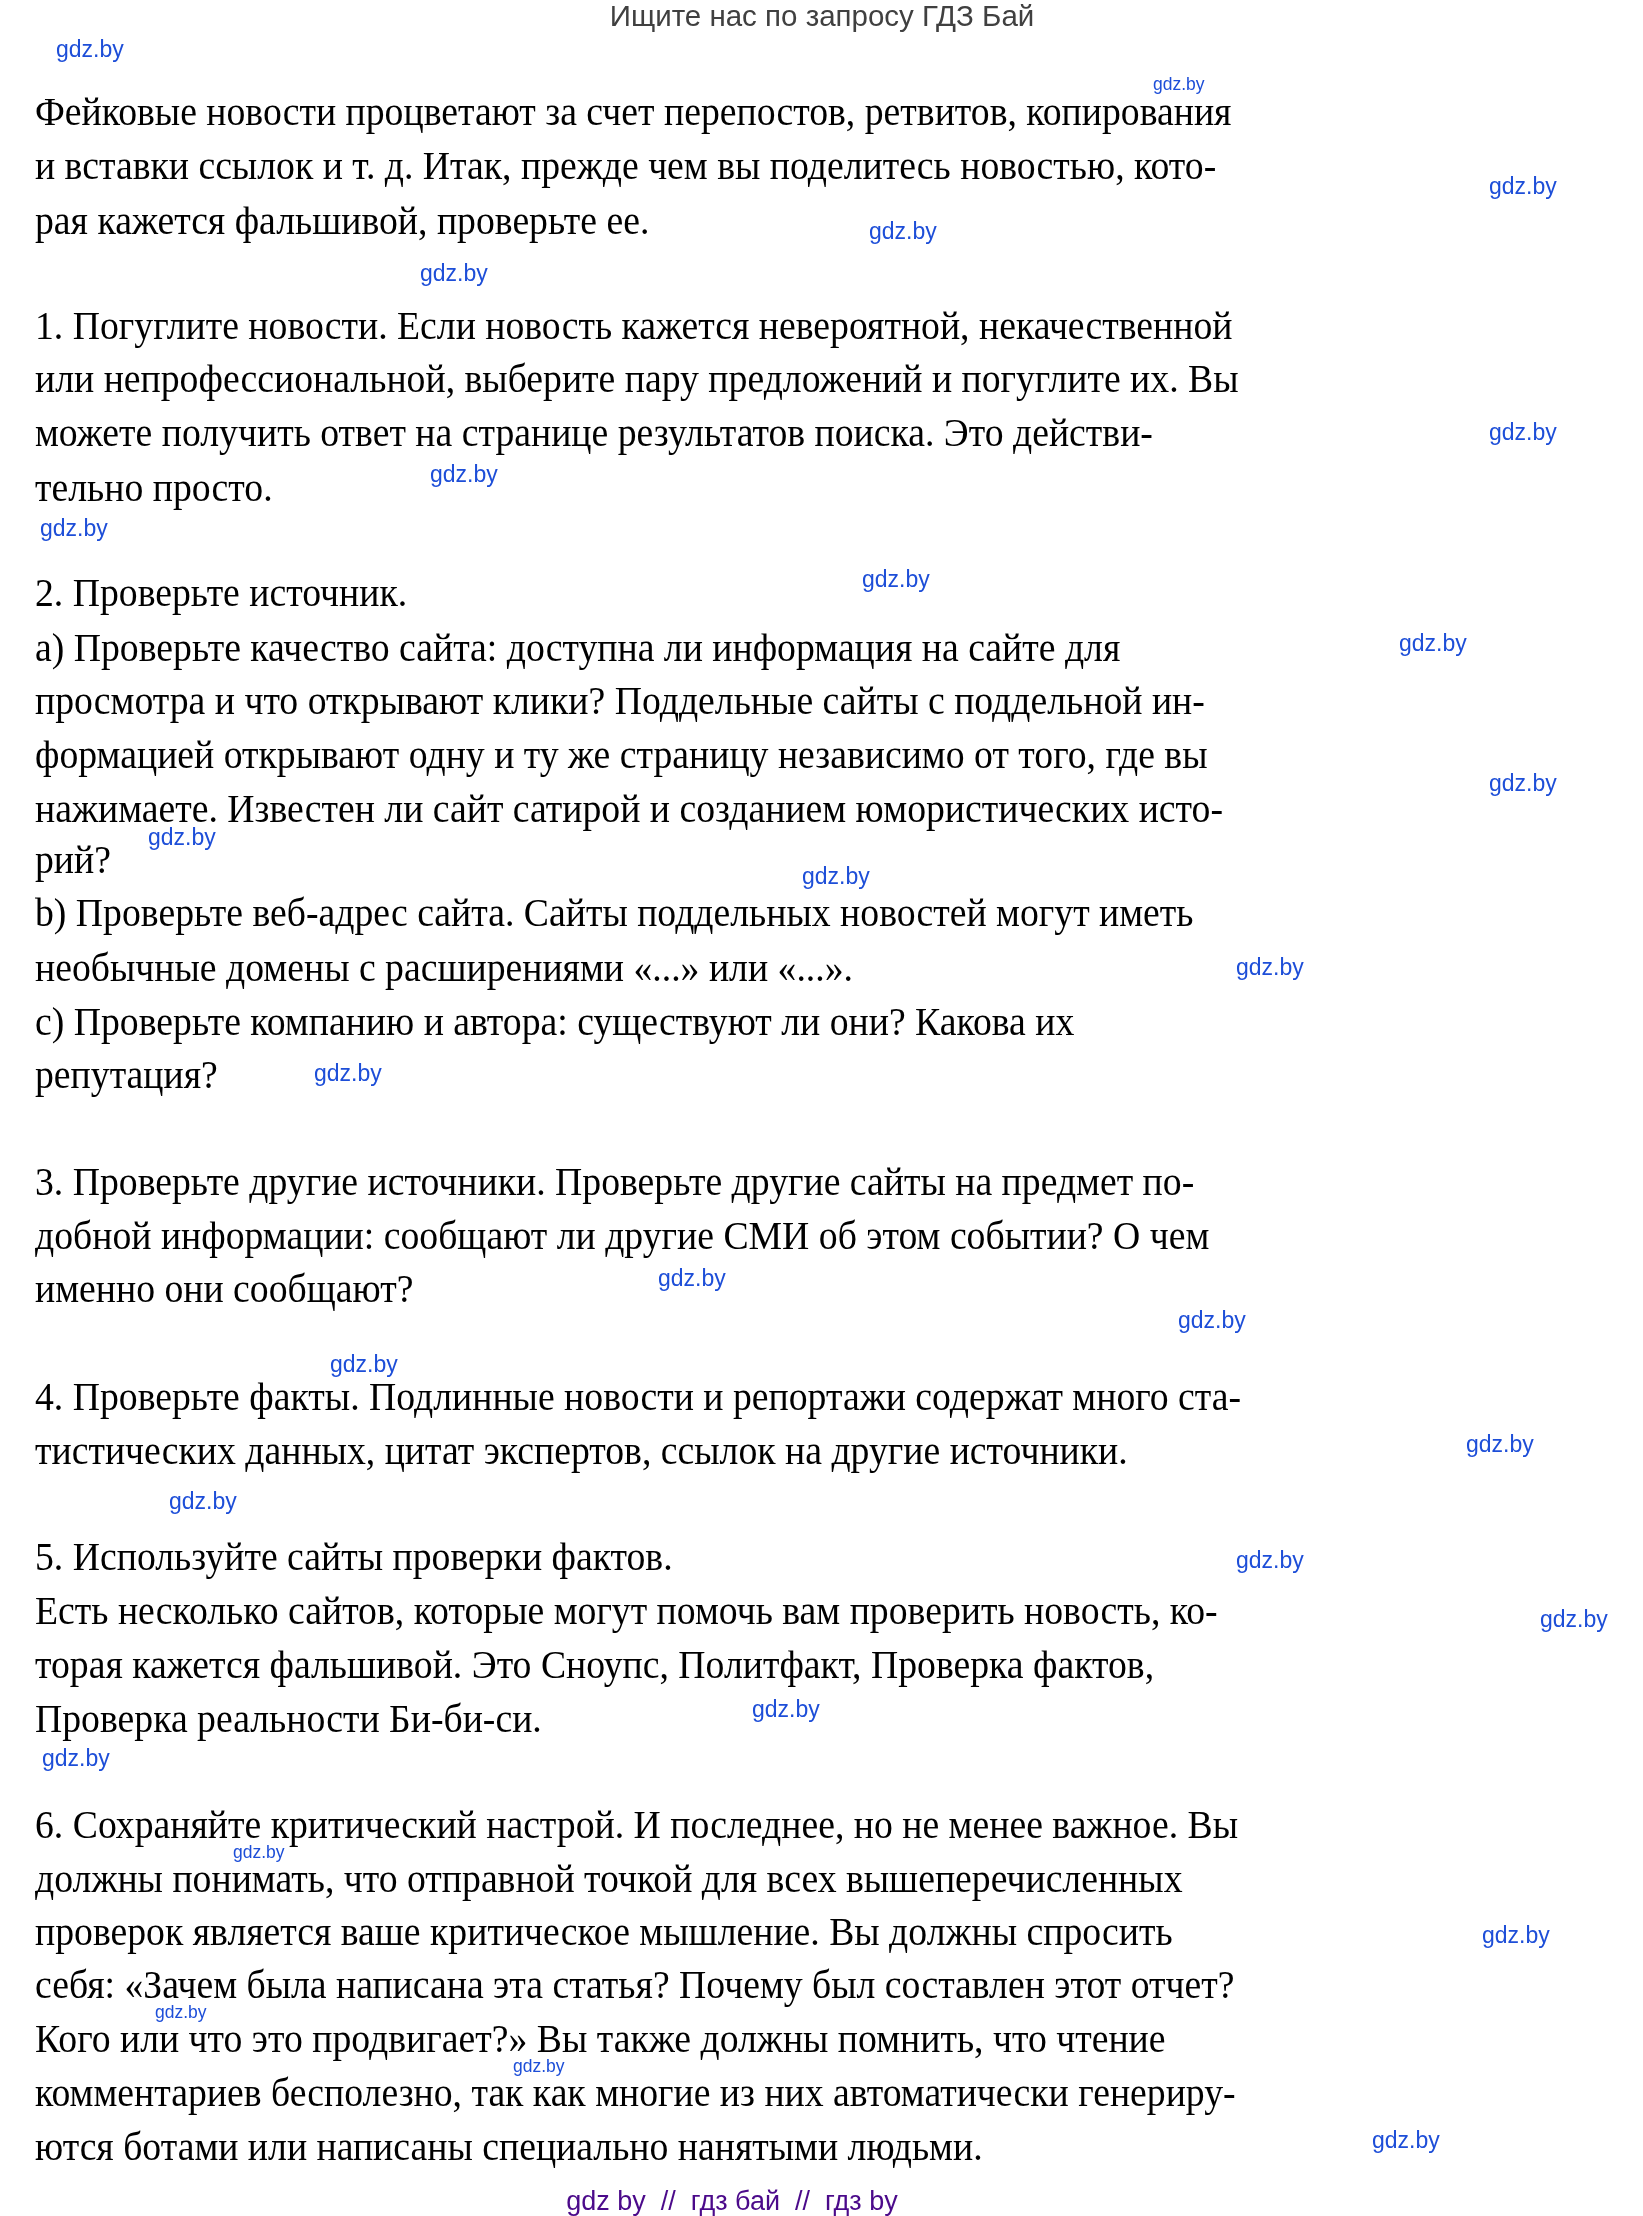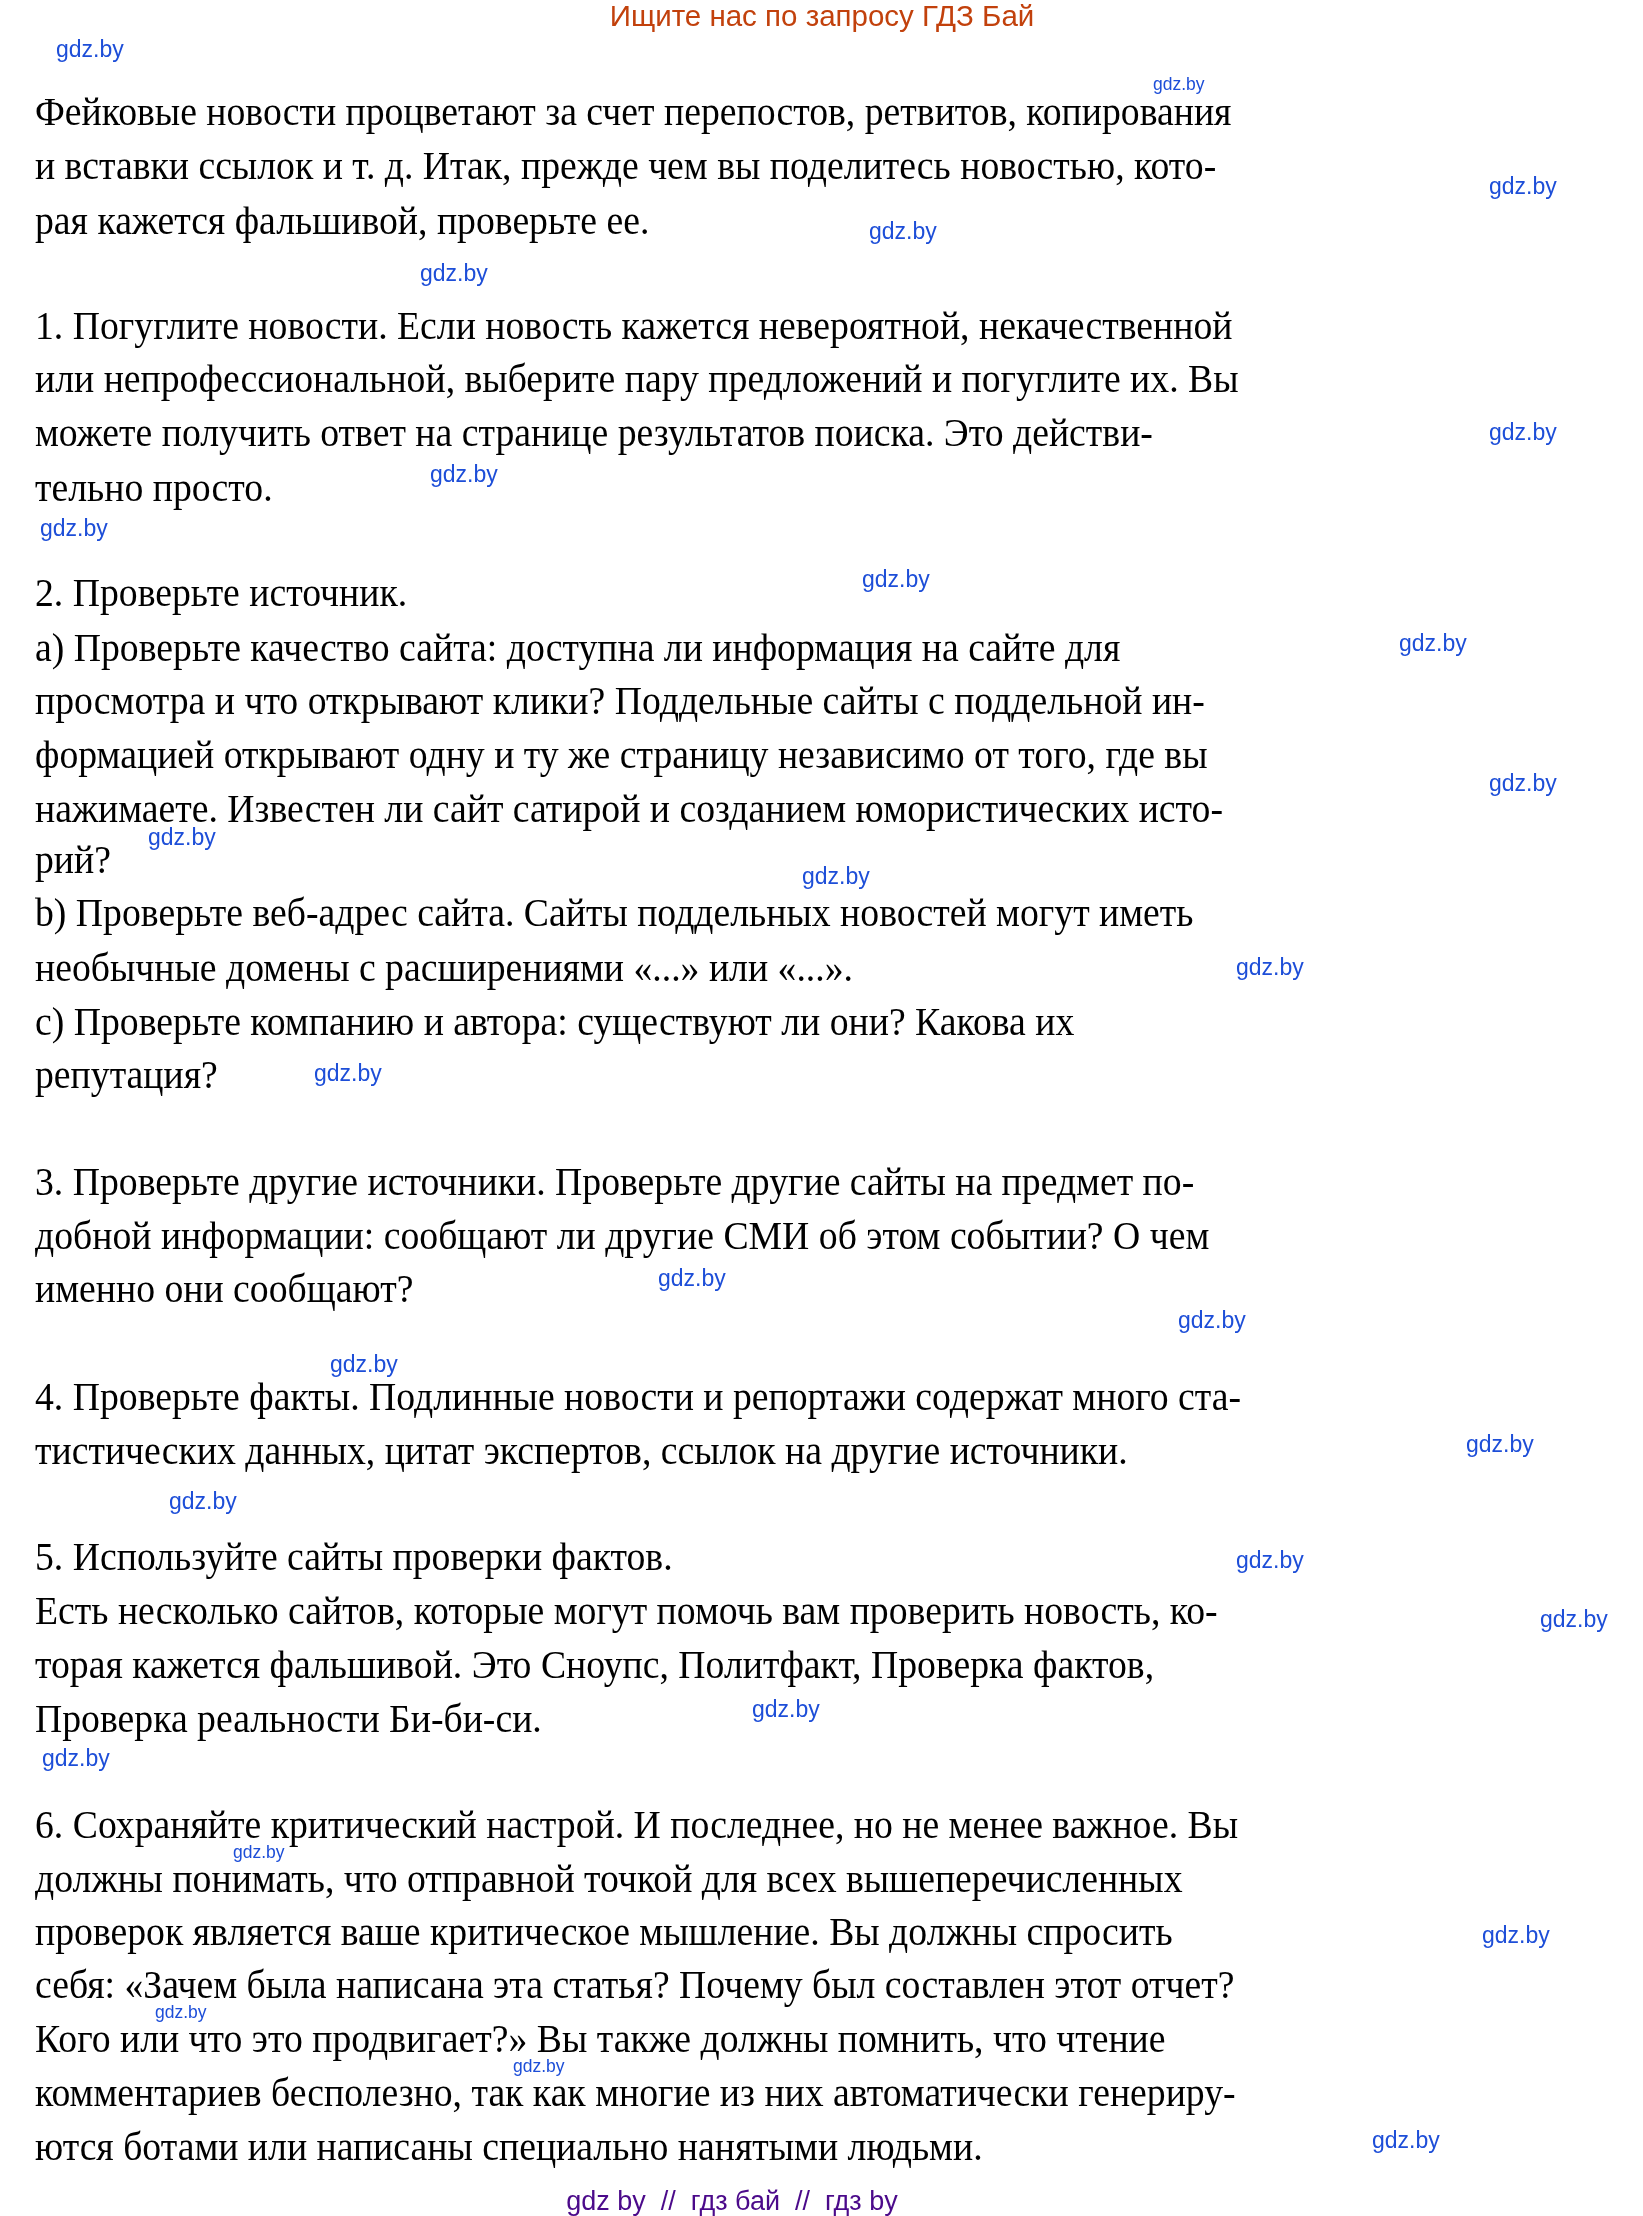--- a/index.html
+++ b/index.html
@@ -1,18 +1,18 @@
 <!DOCTYPE html>
 <html style="font-size:12.7px"><head>
 <meta charset="utf-8">
 <style>
   html, body { margin: 0; padding: 0; background: #ffffff; }
   body { width: 1644px; height: 2216px; position: relative; overflow: hidden; }
   .header { position: absolute; left: 0; width: 1644px; top: 0; text-align: center;
-    font-family: "Liberation Sans", sans-serif; font-size: 29.5px; color: #c2410c; line-height: 32px; }
+    font-family: "Liberation Sans", sans-serif; font-size: 29.5px; color: #404040; line-height: 32px; }
   .footer { position: absolute; left: 0; width: 1464px; top: 2185px; text-align: center;
     font-family: "Liberation Sans", sans-serif; font-size: 27px; color: #4b0a8a; line-height: 32px; white-space: pre; }
   .line { position: absolute; left: 35px; font-family: "Liberation Serif", serif; font-size: 41px;
     color: #000; line-height: 48px; white-space: nowrap; transform-origin: left center;
     transform: scaleX(0.92); }
   .wm { position: absolute; font-family: "Liberation Sans", sans-serif; font-size: 23px; color: #1d4ed8;
     line-height: 25.5px; white-space: nowrap; }
   .wm.small { font-size: 17.5px; line-height: 19px; }
 </style>
 </head>

